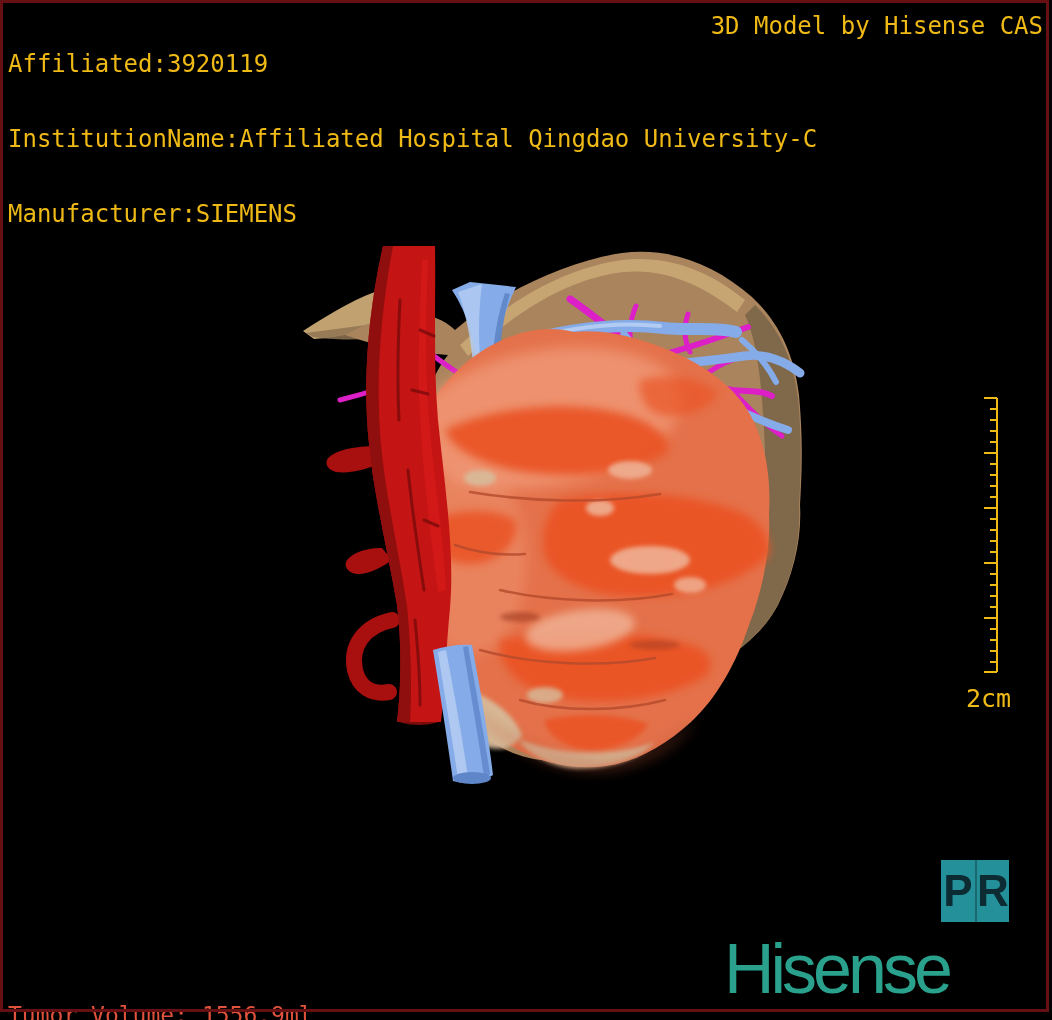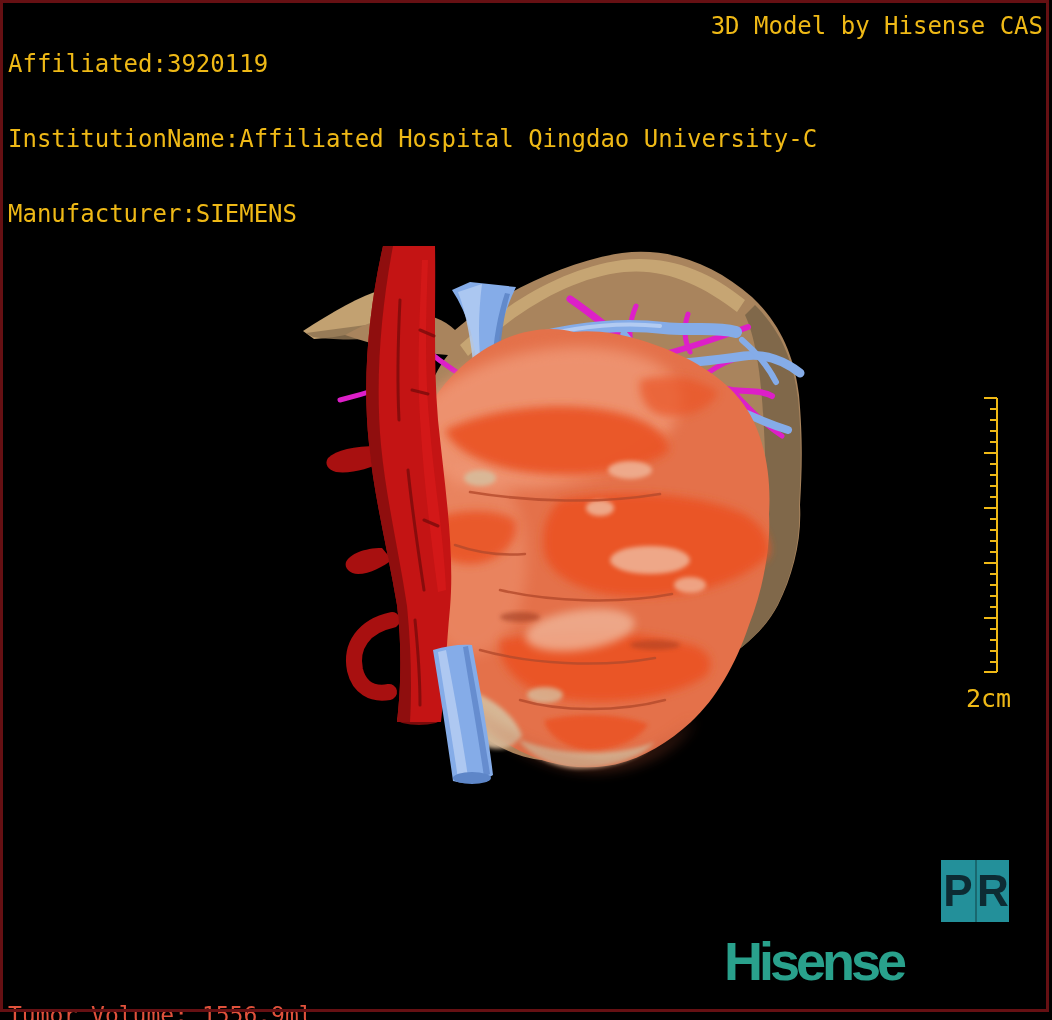--- a/index.html
+++ b/index.html
@@ -13,22 +13,22 @@
   .scene-title{position:absolute;right:9px;top:2px;z-index:5;font-size:24px;line-height:25px;}
   .volumes{position:absolute;left:8px;top:950px;z-index:5;font-size:23px;line-height:26px;white-space:pre;}
   .ruler-wrap{position:absolute;left:960px;top:392px;z-index:4;}
   .ruler-label{position:absolute;left:966px;top:666px;z-index:4;font-size:25px;margin-top:18px;}
   .orientation-marker{position:absolute;left:941px;top:860px;width:68px;height:62px;z-index:6;
           display:flex;cursor:pointer;}
   .pr-half{width:34px;text-align:center;line-height:62px;font-size:44px;font-weight:bold;
            font-family:"Liberation Sans", sans-serif;}
   .pr-half + .pr-half{border-left:2px solid rgba(0,0,0,0.28);box-sizing:border-box;}
   .brand-logo{position:absolute;left:724px;top:934px;z-index:6;
-              font-family:"Liberation Sans", sans-serif;font-weight:bold;
-              font-size:54px;letter-spacing:-4px;line-height:1;white-space:nowrap;}
+              font-family:"Liberation Sans", sans-serif;font-weight:normal;
+              font-size:70px;letter-spacing:-4px;line-height:1;white-space:nowrap;}
 </style>
 </head>
 <body>
 
 <div class="frame" style="border-color: rgb(102, 16, 19);"></div>
 
 <div class="model-viewport">
 <svg width="1052" height="1020" viewBox="0 0 1052 1020" xmlns="http://www.w3.org/2000/svg">
   <defs>
     <filter id="b2" x="-30%" y="-30%" width="160%" height="160%">

